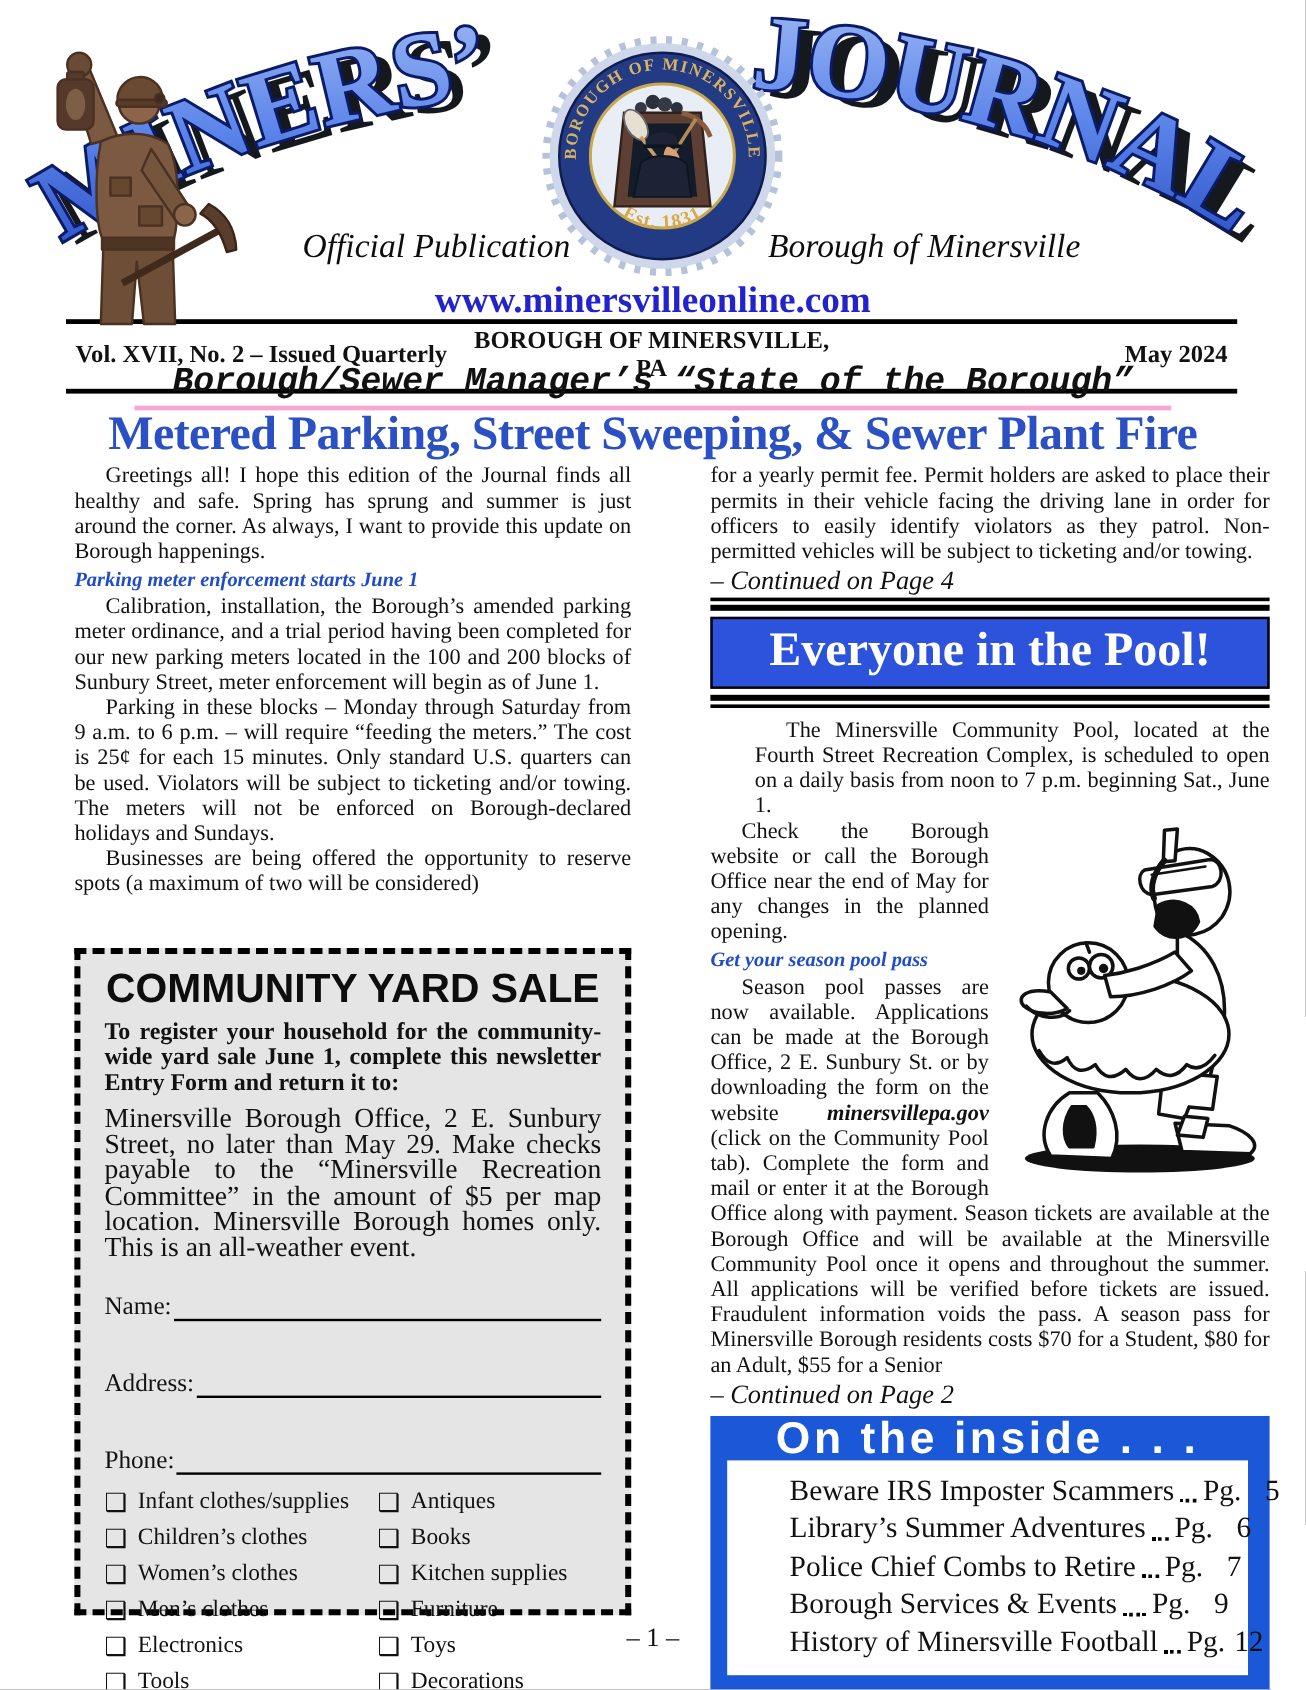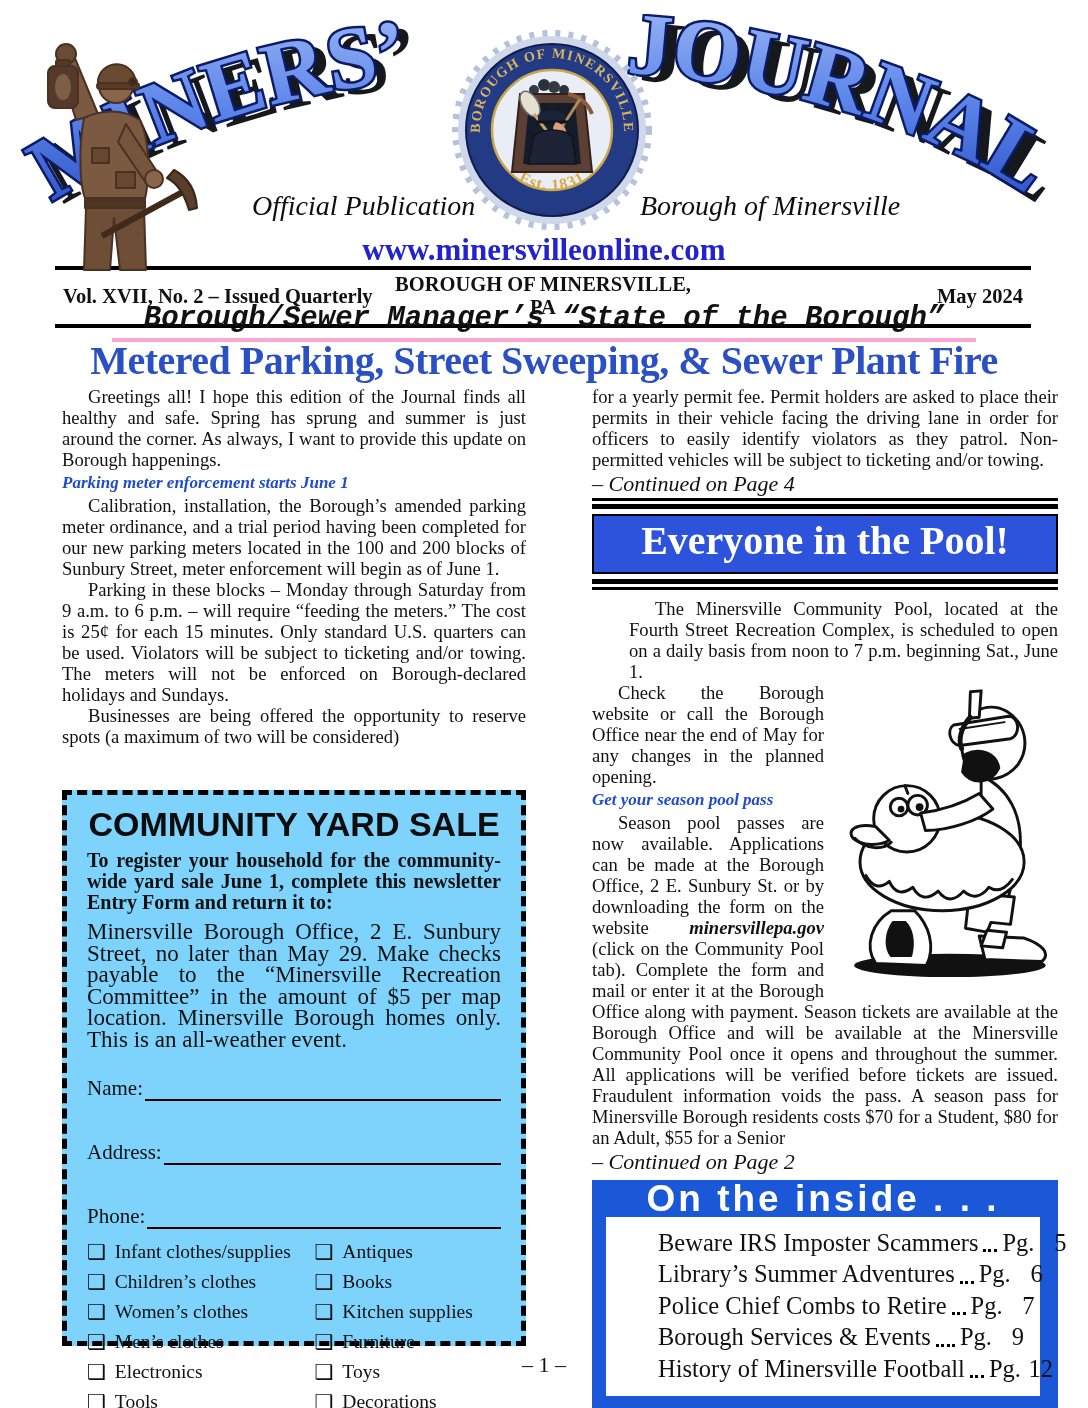--- a/index.html
+++ b/index.html
@@ -49,21 +49,21 @@
   .inside-box{margin-top:8px;background:#1a58d8;padding:4px 18px 14px 14px;}
   .inside-title{color:#fff;font-family:"Liberation Sans",sans-serif;font-weight:bold;
                 font-size:37px;letter-spacing:3px;text-align:center;margin:4px 0 8px 0;}
   .inside-list{background:#fff;padding:10px 16px 12px 16px;}
   .toc-row{display:flex;align-items:flex-end;font-size:24.5px;line-height:31.5px;text-align:left;margin-left:36px;}
   .toc-title{white-space:nowrap;}
   .toc-dots{flex:1;border-bottom:3px dotted #000;margin:0 5px;position:relative;top:-6px;min-width:14px;}
   .toc-num{display:inline-block;min-width:32px;text-align:right;}
 
   
-  .yard-box{position:absolute;left:62px;top:790px;width:464px;height:556px;background:#7dd3fc;
+  .yard-box{position:absolute;left:62px;top:790px;width:464px;height:556px;background:#e5e5e5;
             border:5px dashed #000;box-sizing:border-box;padding:8px 20px 6px 20px;text-align:left;}
   .ys-title{font-family:"Liberation Sans",sans-serif;font-weight:bold;font-size:34px;
             text-align:center;margin:2px 0 6px 0;color:#0d0d0d;letter-spacing:0;}
   .ys-intro{font-weight:bold;font-size:20px;line-height:21px;text-align:justify;margin:0;}
   .ys-body{font-size:23px;line-height:21.5px;text-align:justify;margin:8px 0 0 0;}
   .field{display:flex;align-items:flex-end;font-size:21px;margin-top:39px;}
   .field.first{margin-top:26px;}
   .field .line{flex:1;border-bottom:2px solid #000;margin-left:2px;height:1em;}
   .cb-area{display:flex;margin-top:8px;}
   .cb-list{list-style:none;margin:0;padding:0;}

